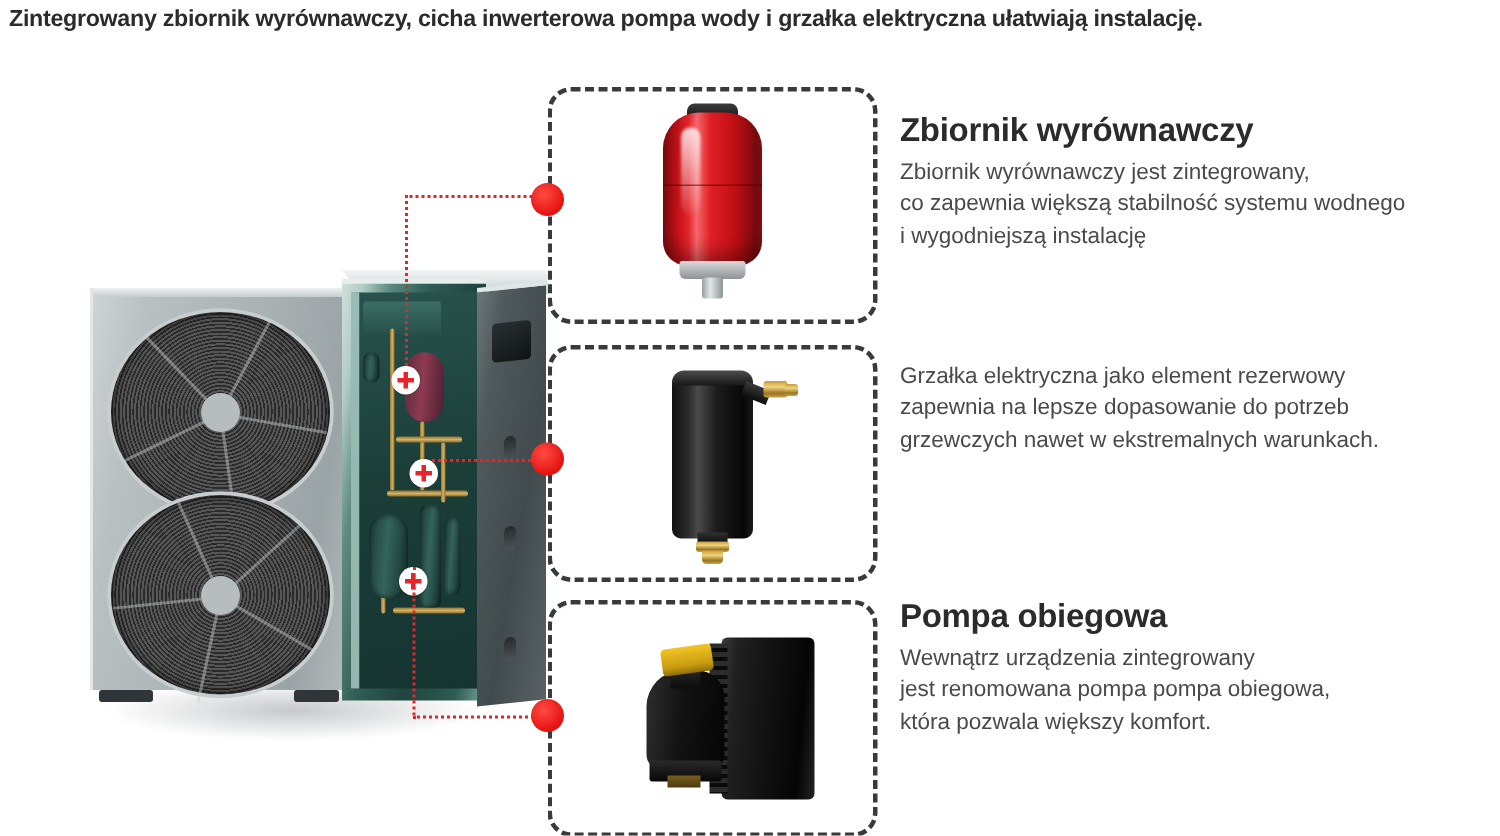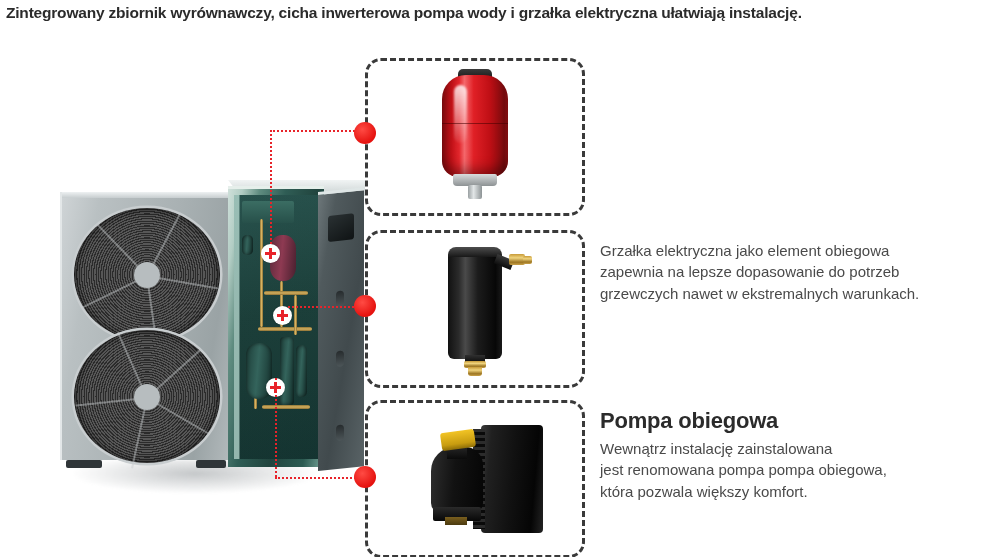--- a/index.html
+++ b/index.html
@@ -226,21 +226,21 @@
   }
   .pump-flange{
     position:absolute;left:50%;top:114px;margin-left:-30px;width:22px;height:8px;
     background:linear-gradient(180deg,#7a5f1e,#4b3a10);
   }
 
   
   .txt{position:absolute;left:600px;width:398px;}
   #txt-1{top:74px;}
   #txt-2{top:240px;}
-  #txt-3{top:408px;}
+  #txt-3{top:398px;}
   .h2{font-size:22px;font-weight:bold;color:#2b2b2b;line-height:1.18;margin:0 0 4px 0;letter-spacing:-0.2px;}
   .body{font-size:15px;color:#4a4a4a;line-height:1.42;}
   .body .ln{display:block;white-space:nowrap;}
 </style>
 </head>
 <body>
 
 <div class="page">
 
   <div class="headline">Zintegrowany zbiornik wyrównawczy, cicha inwerterowa pompa wody i grzałka elektryczna ułatwiają instalację.</div>
@@ -343,31 +343,39 @@
       <div class="pump-box"></div>
       <div class="pump-fins"></div>
       <div class="pump-head"></div>
       <div class="pump-neck"></div>
       <div class="pump-yellow"></div>
       <div class="pump-foot"></div>
       <div class="pump-flange"></div>
     </div>
   </div>
 
+  <div class="txt" id="txt-1">
+    <div class="h2">Zbiornik wyrównawczy</div>
+    <div class="body">
+      <span class="ln">Zbiornik wyrównawczy jest zintegrowany,</span>
+      <span class="ln">co zapewnia większą stabilność systemu wodnego</span>
+      <span class="ln">i wygodniejszą instalację</span>
+    </div>
+  </div>
 
   <div class="txt" id="txt-2">
     <div class="body">
-      <span class="ln">Grzałka elektryczna jako element obiegowa</span>
+      <span class="ln">Grzałka elektryczna jako element rezerwowy</span>
       <span class="ln">zapewnia na lepsze dopasowanie do potrzeb</span>
       <span class="ln">grzewczych nawet w ekstremalnych warunkach.</span>
     </div>
   </div>
 
   <div class="txt" id="txt-3">
     <div class="h2">Pompa obiegowa</div>
     <div class="body">
-      <span class="ln">Wewnątrz instalację zainstalowana</span>
+      <span class="ln">Wewnątrz urządzenia zintegrowany</span>
       <span class="ln">jest renomowana pompa pompa obiegowa,</span>
       <span class="ln">która pozwala większy komfort.</span>
     </div>
   </div>
 
 </div>
 
 </body></html>

